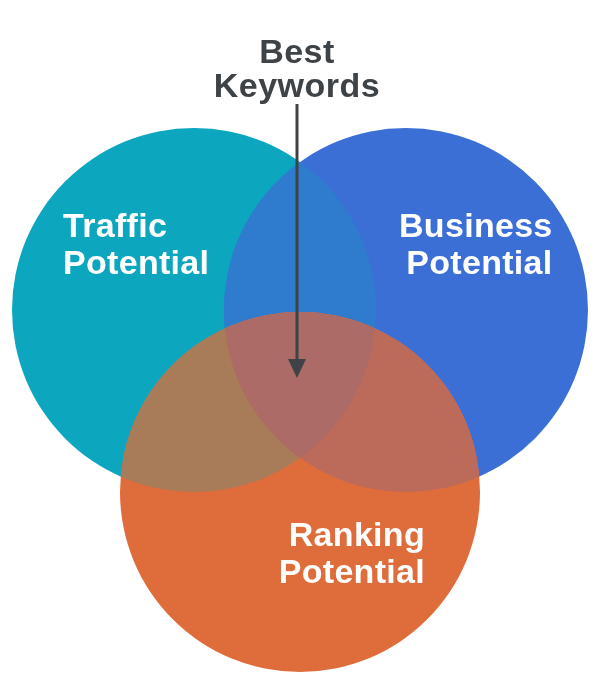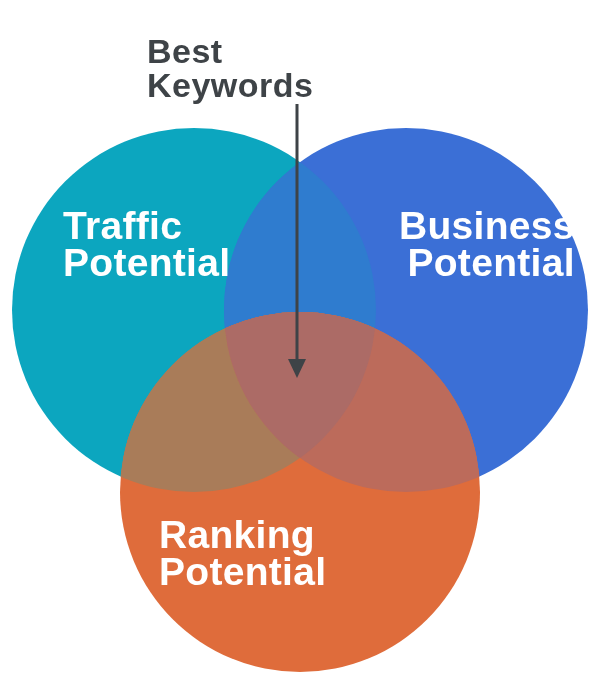--- a/index.html
+++ b/index.html
@@ -19,40 +19,40 @@
     position: absolute;
     left: 0;
     top: 0;
     display: block;
   }
   .diagram-title {
     position: absolute;
     left: 147px;
     top: 34px;
     width: 300px;
-    text-align: left;
+    text-align: center;
     font-size: 34px;
     line-height: 34px;
     font-weight: 800;
     letter-spacing: 0.5px;
     color: #3E4347;
     white-space: pre-line;
   }
   .circle-label {
     position: absolute;
-    font-size: 39px;
+    font-size: 34px;
     line-height: 37px;
     font-weight: 800;
     letter-spacing: 0.3px;
     color: #ffffff;
     white-space: pre-line;
   }
   .label-traffic  { left: 63px;  top: 207px; text-align: left; }
   .label-business { left: 399px; top: 207px; text-align: right; }
-  .label-ranking  { left: 159px; top: 516px; width: 260px; text-align: left; }
+  .label-ranking  { left: 165px; top: 516px; width: 260px; text-align: right; }
 </style>
 </head>
 <body>
 
 <div class="stage">
 
   <svg class="venn-svg" width="600" height="689" viewBox="0 0 600 689" aria-hidden="true">
     <defs>
       <clipPath id="clip-traffic">
           <circle cx="194" cy="310" r="182"></circle>

